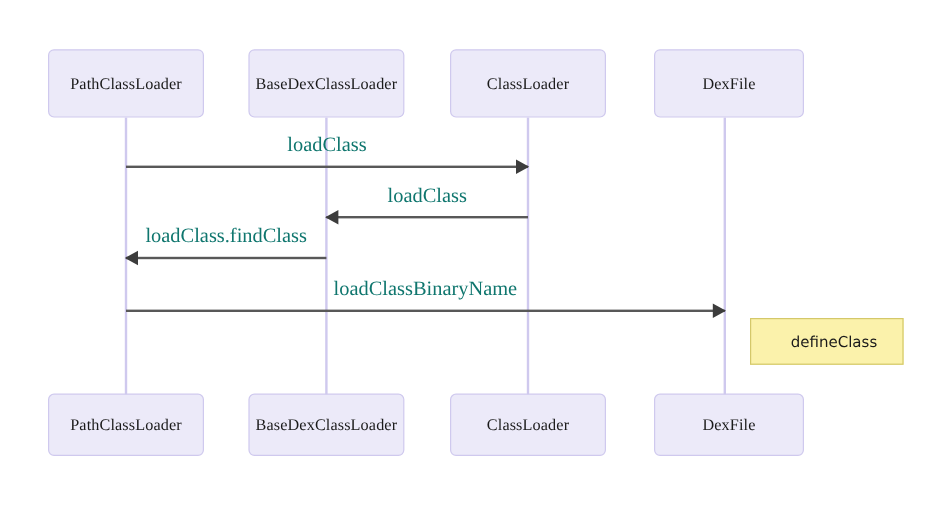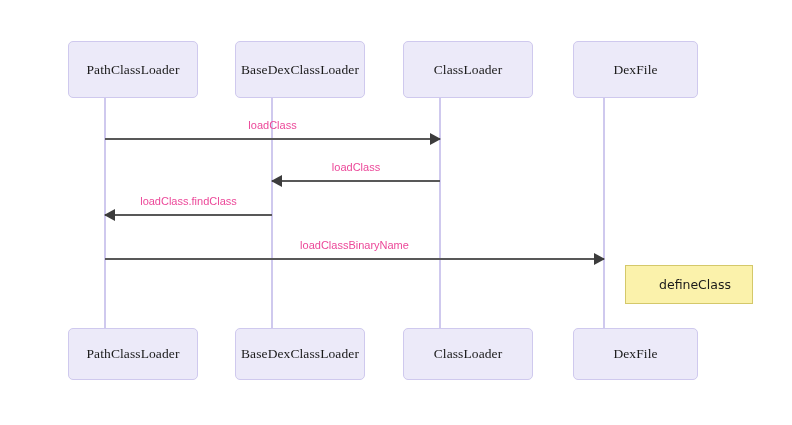--- a/index.html
+++ b/index.html
@@ -38,21 +38,20 @@
     background: #eceaf9;
     border: 1px solid #cfc9ee;
     border-radius: 5px;
     display: flex;
     align-items: center;
     justify-content: center;
     font-family: "Liberation Serif", "DejaVu Serif", serif;
     font-size: 13.5px;
     color: #1a1a1a;
     letter-spacing: 0.1px;
-    margin-left: 28px;
   }
 
   
   .message {
     position: absolute;
     height: 0;
   }
   .message .msg-line {
     position: absolute;
     left: 0;
@@ -76,23 +75,23 @@
   .message.dir-left .msg-head {
     left: -1px;
     border-right: 11px solid #3c3c3c;
   }
   .message .msg-label {
     position: absolute;
     left: 0;
     width: 100%;
     bottom: 7px;
     text-align: center;
-    font-family: Liberation Sans, sans-serif;
-    font-size: 11px;
-    color: #ec4899;
+    font-family: Liberation Serif, serif;
+    font-size: 17px;
+    color: #0f766e;
     white-space: nowrap;
   }
 
   
   .note-box {
     position: absolute;
     box-sizing: border-box;
     background: #fbf2ab;
     border: 1px solid #d4c86a;
     display: flex;

